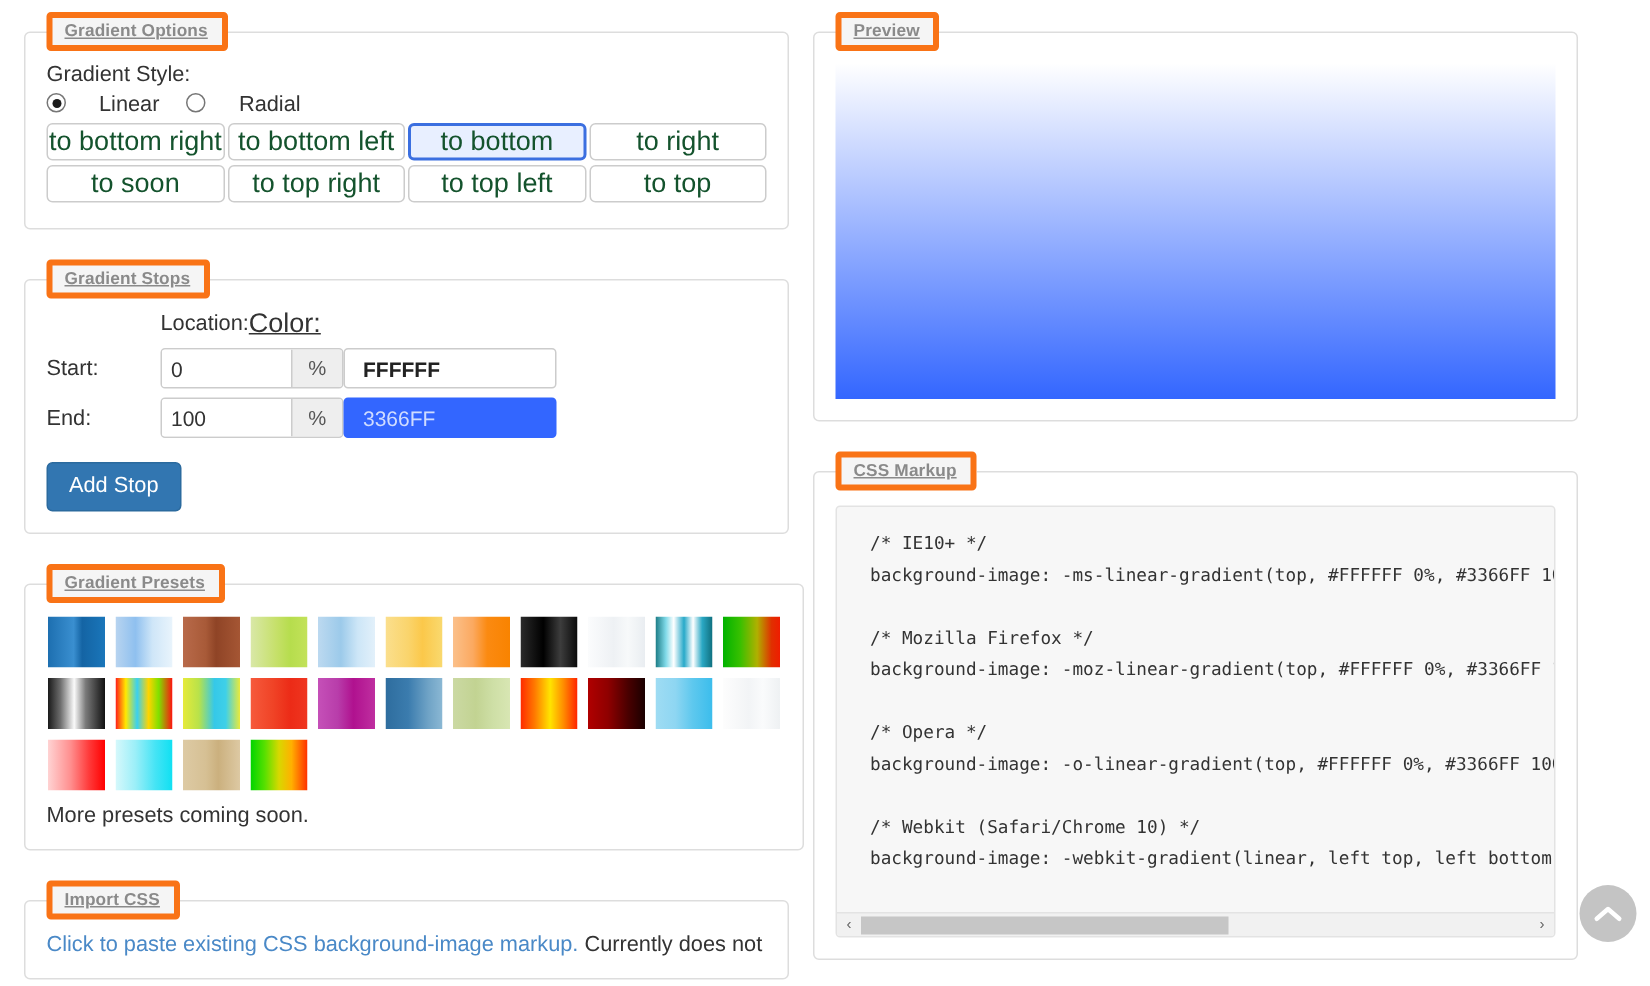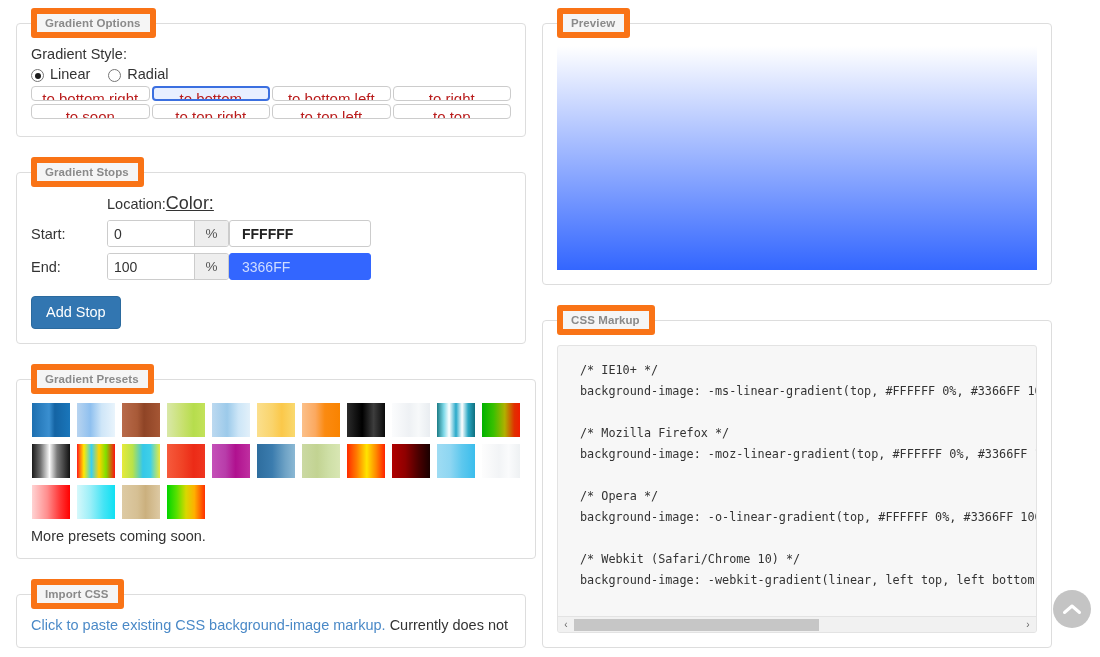--- a/index.html
+++ b/index.html
@@ -30,37 +30,38 @@
     margin: 0 0 20px 0;
     padding: 0 14px 14px 14px;
     background: #ffffff;
     position: relative;
   }
   fieldset.panel > legend {
     font-size: 11.5px;
     font-weight: bold;
     color: #8a8a8a;
     background: #f5f5f5;
-    border: 6px solid #f97316;
+    border: 4px solid #f97316;
     border-radius: 3px;
     padding: 3px 9px 3px 8px;
     margin-left: 0;
     margin-bottom: 0;
     letter-spacing: .1px;
+    text-decoration: underline;
   }
 
   .field-label {
     font-size: 14.5px;
     color: #333333;
     margin: 8px 0 4px 0;
   }
 
   
   .radio-row { display: flex; align-items: center; gap: 18px; margin-bottom: 4px; }
-  .radio-item { display: flex; align-items: flex-end; gap: 6px; }
+  .radio-item { display: flex; align-items: flex-start; gap: 22px; }
   .radio {
     width: 13px; height: 13px;
     border: 1px solid #767676;
     border-radius: 50%;
     background: #ffffff;
     display: inline-block;
     position: relative;
     flex: 0 0 13px;
   }
   .radio.checked::after {
@@ -74,25 +75,25 @@
   .radio-label { font-size: 14.5px; color: #333333; }
 
   
   .dir-grid {
     display: grid;
     grid-template-columns: repeat(4, 1fr);
     gap: 0px 2px;
     margin-top: 2px;
   }
   .dir-btn {
-    height: 15px;
+    height: 25px;
     line-height: 23px;
     text-align: center;
-    font-size: 15px;
-    color: #b91c1c;
+    font-size: 18px;
+    color: #14532d;
     background: #ffffff;
     border: 1px solid #cccccc;
     border-radius: 4px;
     margin-bottom: 3px;
     cursor: pointer;
     white-space: nowrap;
     overflow: hidden;
   }
   .dir-btn.selected {
     border: 2px solid #3b6fe0;
@@ -277,22 +278,22 @@
         </label>
         <label class="radio-item">
           <span class="radio"></span>
           <span class="radio-label">Radial</span>
         </label>
       </div>
 
 
       <div class="dir-grid">
         <div class="dir-btn">to bottom right</div>
+        <div class="dir-btn">to bottom left</div>
         <div class="dir-btn selected">to bottom</div>
-        <div class="dir-btn">to bottom left</div>
         <div class="dir-btn">to right</div>
         <div class="dir-btn">to soon</div>
         <div class="dir-btn">to top right</div>
         <div class="dir-btn">to top left</div>
         <div class="dir-btn">to top</div>
       </div>
     </fieldset>
 
     <fieldset class="panel">
       <legend>Gradient Stops</legend>

